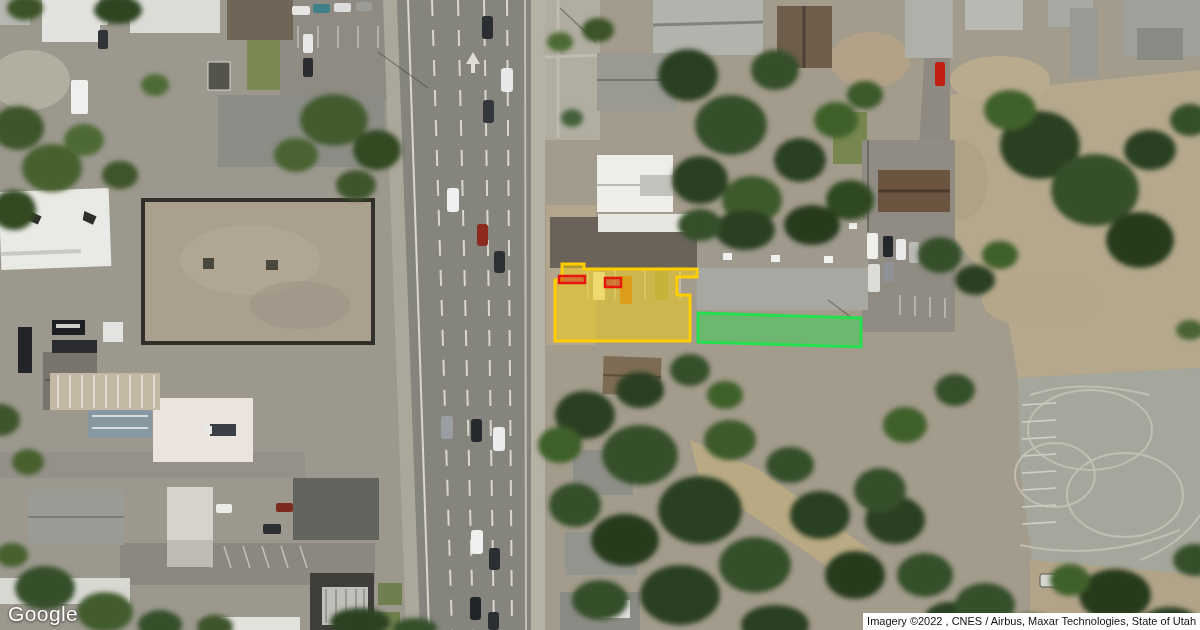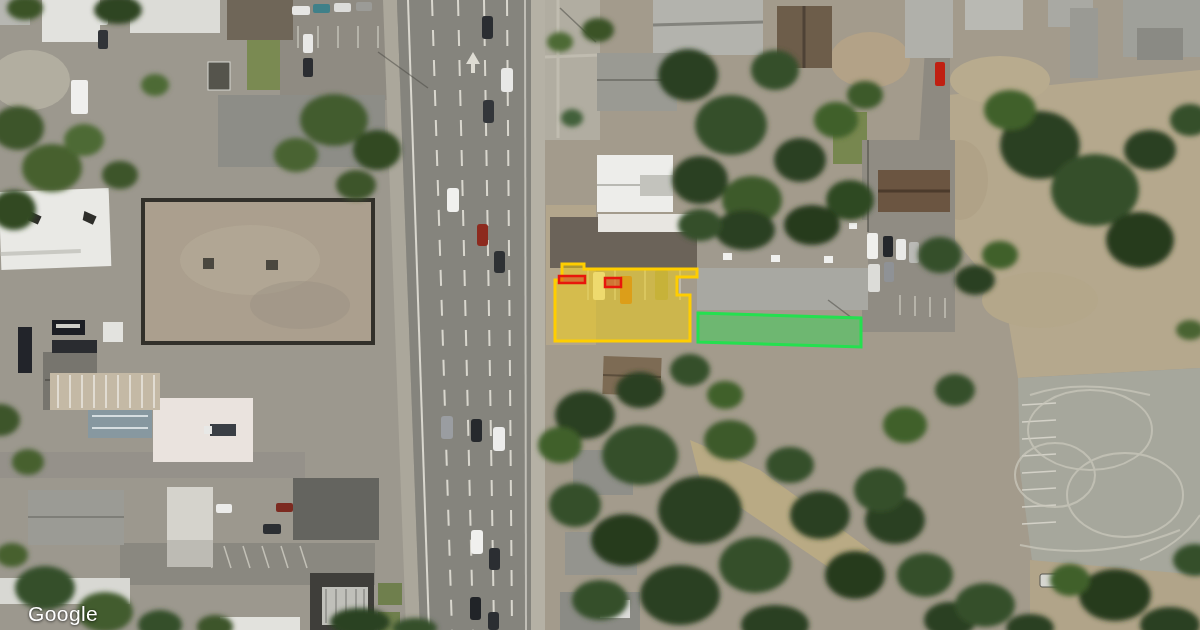--- a/index.html
+++ b/index.html
@@ -1,21 +1,21 @@
 <!DOCTYPE html>
 <html><head>
 <meta charset="utf-8">
 <style>
   html,body{margin:0;padding:0;background:#222;}
   .stage{position:relative;width:1200px;height:630px;overflow:hidden;
          font-family:"Liberation Sans",sans-serif;background:#9c988e;}
   .stage svg{position:absolute;left:0;top:0;display:block;}
   .google-logo{position:absolute;left:8px;bottom:4px;color:#ffffff;font-size:21px;
          font-weight:500;letter-spacing:.4px;
-         text-shadow:0 1px 3px rgba(0,0,0,.55),0 0 2px rgba(0,0,0,.4);margin-left:20px;}
+         text-shadow:0 1px 3px rgba(0,0,0,.55),0 0 2px rgba(0,0,0,.4);}
   .attribution{position:absolute;right:0;bottom:0;background:#ffffff;color:#111;
          font-size:11px;line-height:15px;padding:1px 4px;white-space:nowrap;}
   .overlay-parcel{stroke-width:3;stroke-linejoin:miter;}
   .overlay-redbox{stroke-width:2.5;stroke-linejoin:miter;}
 </style>
 </head>
 <body>
 
 <div class="stage">
 <svg width="1200" height="630" viewBox="0 0 1200 630">
@@ -348,13 +348,16 @@
 
   <g>
     <polygon class="overlay-parcel" points="555,280 562,280 562,264 584,264 584,269 697,269 697,277 677,277 677,295 690,295 690,341 555,341" fill="rgba(255,214,0,0.45)" stroke="#FFCE00"></polygon>
     <polygon class="overlay-redbox" points="559,276 585,276 585,283 559,283" fill="rgba(210,40,25,0.45)" stroke="#E8170B"></polygon>
     <polygon class="overlay-redbox" points="605,278 621,278 621,287 605,287" fill="rgba(210,40,25,0.45)" stroke="#E8170B"></polygon>
     <polygon class="overlay-parcel" points="698,313 861,318 861,347 698,342" fill="rgba(46,218,80,0.45)" stroke="#24E04F"></polygon>
   </g>
 </svg>
 
 <div class="google-logo">Google</div>
+<div class="attribution">
+  <span>Imagery ©2022 , CNES / Airbus, Maxar Technologies, State of Utah</span>
 </div>
+</div>
 
 </body></html>

